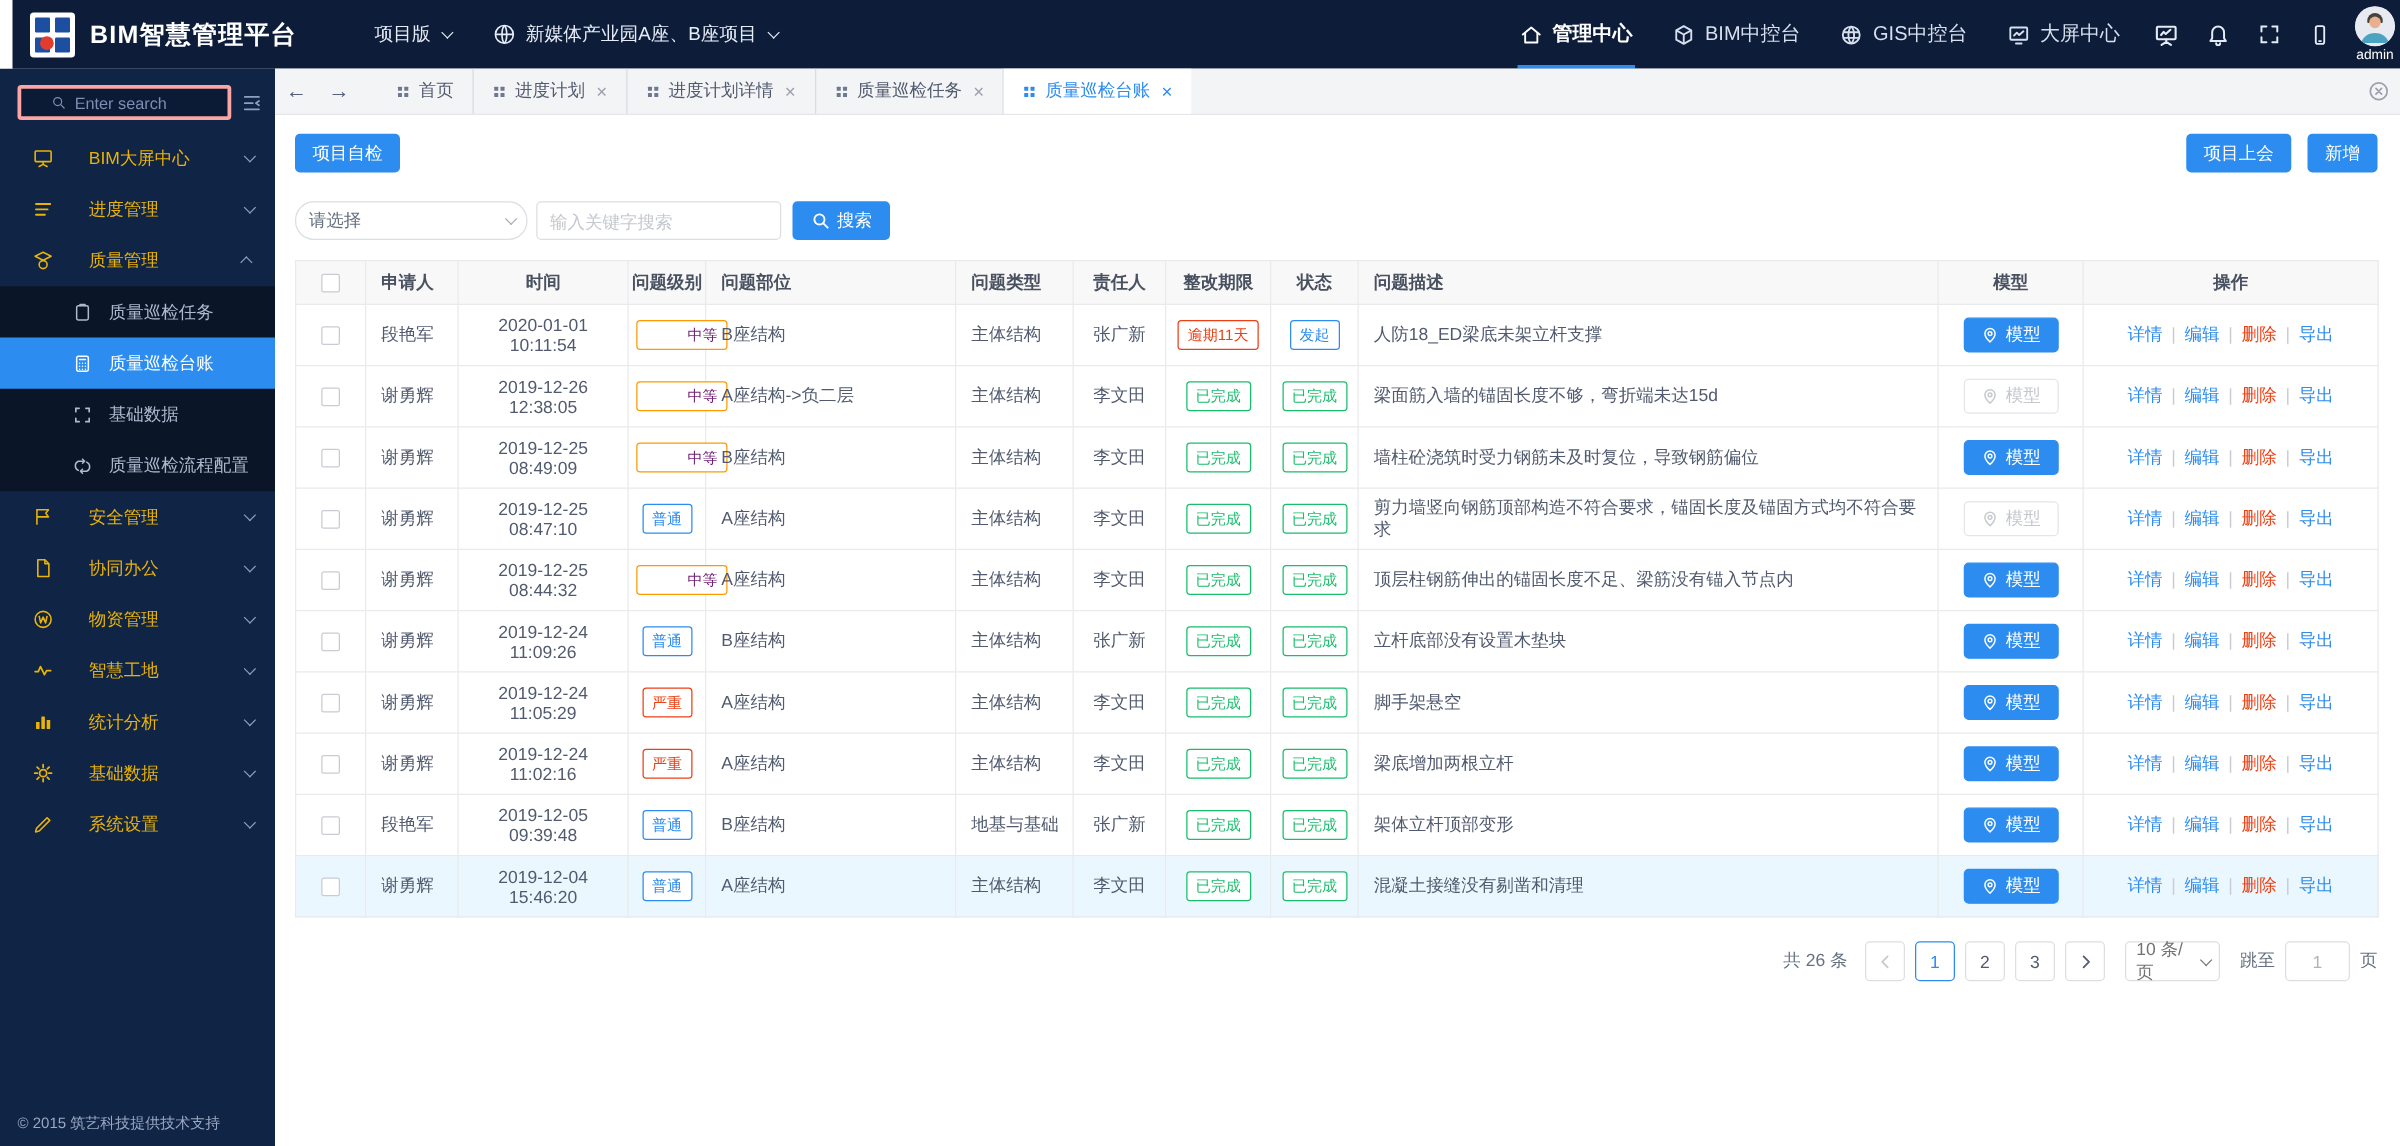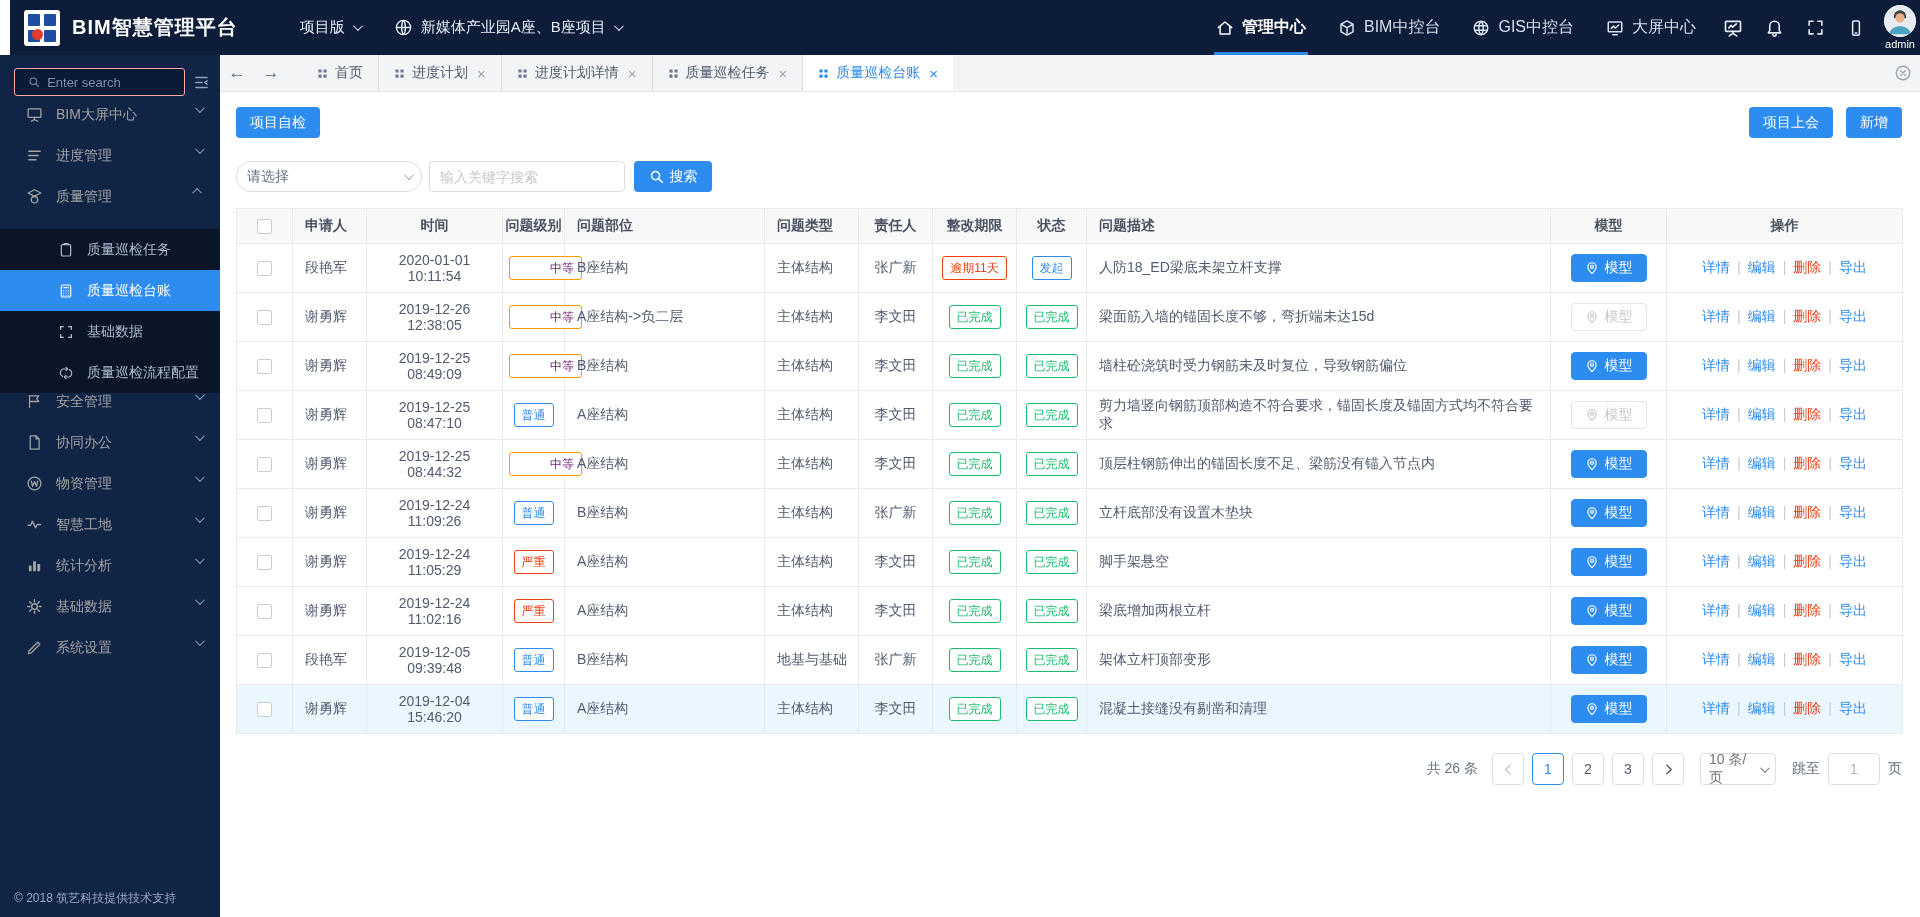--- a/index.html
+++ b/index.html
@@ -23,26 +23,26 @@
   .nav-item.active::after { content:""; position:absolute; left:14px; right:14px; bottom:0; height:3px; background:#2d8cf0; }
   .nav-tool { padding:0 11px; height:55px; display:flex; align-items:center; color:#e6ecf7; cursor:pointer; }
   .avatar-box { display:flex; flex-direction:column; align-items:center; margin:0 14px 0 8px; cursor:pointer; }
   .avatar { width:32px; height:32px; border-radius:50%; overflow:hidden; background:#e4e7ee; }
   .avatar-name { font-size:11px; color:#fff; margin-top:1px; }
   svg.ic { display:block; }
 
   
   .sidebar { position:absolute; top:55px; left:0; width:220px; bottom:0; background:#102445; color:#c3cde0; }
   .search-row { display:flex; align-items:center; margin:13px 10px 10px 14px; gap:8px; }
-  .search-box { flex:1; display:flex; align-items:center; gap:7px; background:#0b1b36; border:1px solid #fca5a5; border-radius:3px; height:28px; padding:0 13px; color:#7d8fae; }
+  .search-box { flex:1; display:flex; align-items:center; gap:7px; background:#0b1b36; border:3px solid #fca5a5; border-radius:3px; height:28px; padding:0 24px; color:#7d8fae; }
   .search-box input { background:transparent; border:none; outline:none; color:#9fb0cc; font-size:13px; width:100%; font-family:inherit; }
   .search-box input::placeholder { color:#7d8fae; }
   .fold { color:#8fa0bf; cursor:pointer; }
   .menu { margin-top:6px; }
-  .m-item { height:41px; display:flex; align-items:flex-start; gap:13px; padding-left:26px; padding-right:18px; font-size:14px; cursor:pointer; color:#a3a3a3; }
+  .m-item { height:41px; display:flex; align-items:center; gap:28px; padding-left:26px; padding-right:18px; font-size:14px; cursor:pointer; color:#eab308; }
   .m-item .chev { margin-left:auto; color:#8fa0bf; }
   .submenu { background:#0a1628; }
   .sub-item { height:41px; display:flex; align-items:center; gap:13px; padding-left:58px; font-size:14px; color:#aeb9cf; cursor:pointer; }
   .sub-item.selected { background:#2d8cf0; color:#fff; }
   .side-footer { position:absolute; bottom:10px; left:14px; font-size:12px; color:#9aa8c2; }
 
   
   .main { position:absolute; top:55px; left:220px; right:0; bottom:0; background:#fff; display:flex; flex-direction:column; }
   .tabbar { height:37px; background:#f3f4f6; border-bottom:1px solid #e4e6e9; display:flex; align-items:stretch; position:relative; flex:none; }
   .tab-arrow { width:34px; display:flex; align-items:center; justify-content:center; color:#56607a; font-size:17px; cursor:pointer; }
@@ -318,21 +318,21 @@
       </div>
       <div class="m-item">
         <svg class="ic" width="17" height="17" viewBox="0 0 24 24" fill="none" stroke="currentColor" stroke-width="1.8" stroke-linejoin="round">
             <path d="M3.5 20.5l1-4L16.5 4.5l3 3L7.5 19.5z"></path>
           </svg>
         <span>系统设置</span>
           <span class="chev"></span>
       </div>
     </nav>
 
-    <div class="side-footer">© 2018 筑艺科技提供技术支持</div>
+    <div class="side-footer">© 2015 筑艺科技提供技术支持</div>
   </aside>
 
   <main class="main">
     <div class="tabbar">
       <span class="tab-arrow">←</span>
       <span class="tab-arrow">→</span>
       <div class="tab-list">
           <div class="tab">
     <span class="tab-grid">
       <svg class="ic" width="11" height="11" viewBox="0 0 24 24" fill="currentColor">

